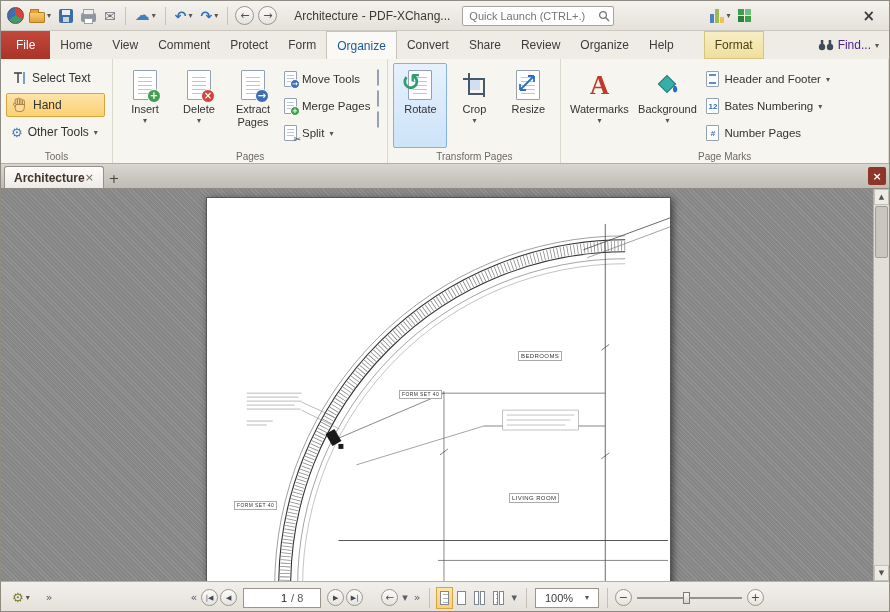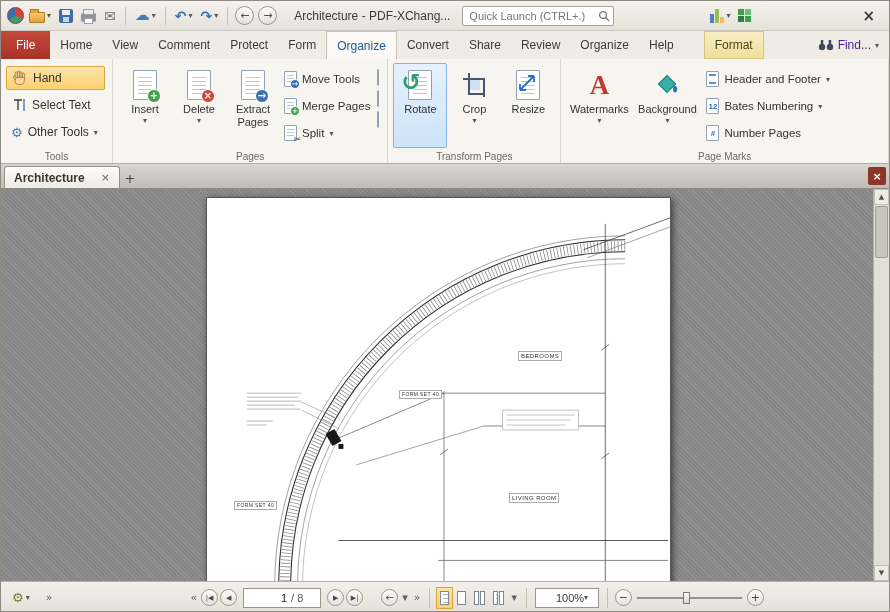--- a/index.html
+++ b/index.html
@@ -102,21 +102,21 @@
   .mini-glyph { position: absolute; right: -5px; bottom: -4px; font-size: 9px; line-height: 1; color: #444; }
   .rot-glyph { position: absolute; left: -7px; top: 2px; font-size: 23px; color: #2f9e6e; font-weight: bold; }
   .wm-a { font-size: 27px; line-height: 1; color: #c0392b; font-weight: bold; font-family: "Liberation Serif", serif; }
   .hf-bar { position: absolute; left: 2px; right: 2px; height: 2px; background: #5b8ecf; }
   .hf-bar.top { top: 2px; } .hf-bar.bot { bottom: 2px; }
   .num-glyph { position: absolute; inset: 0; display:flex; align-items:center; justify-content:center; font-size: 8px; color:#2e6fbd; font-weight: bold; }
 
   
   .tabbar { height: 25px; flex: 0 0 25px; display: flex; align-items: flex-end;
     background: linear-gradient(#d9d6d0,#bfbcb5); border-bottom: 1px solid #8f8b83; padding: 0 3px; }
-  .doc-tab { height: 22px; display: flex; align-items: center; gap: 16px; padding: 0 9px;
+  .doc-tab { height: 22px; display: flex; align-items: center; gap: 0; padding: 0 9px;
     background: linear-gradient(#fdfcfa,#ecebe7); border: 1px solid #96928a; border-bottom: none;
     border-radius: 3px 3px 0 0; font-size: 12px; color: #403429; font-weight: bold; }
   .doc-tab .tab-x { font-size: 11px; color: #6e6a61; font-weight: normal; }
   .tab-add { width: 20px; height: 20px; font-size: 13px; color: #4a463e; }
   .tabbar-close { margin-left: auto; margin-bottom: 3px; width: 18px; height: 18px;
     background: #8e352a; color: #fff; font-size: 11px; font-weight: bold; border-radius: 2px;
     display: flex; align-items: center; justify-content: center; }
 
   
   .docarea { position: relative; height: 392px; flex: 0 0 392px; overflow: hidden;
@@ -152,21 +152,21 @@
     background: #fff; border: 1px solid #9a968e; margin: 0 5px; }
   .pagebox input { width: 26px; border: none; outline: none; text-align: right; font-size: 11px; background: transparent; color:#222; }
   .pagebox .tot { color: #555; margin-left: 4px; }
   .sb-sep { width: 1px; height: 20px; background: #c4c0b8; margin: 0 6px; }
   .vbtn { height: 22px; padding: 2px 3px; border: 1px solid transparent; display: inline-flex; gap: 1px; align-items: center; }
   .vbtn.active { background: linear-gradient(#fde4a9,#fbd071); border-color: #d9a43b; }
   .vbtn i { display: inline-block; width: 9px; height: 14px; background: #fff; border: 1px solid #7e8894; }
   .vbtn i.lined { background: #fff repeating-linear-gradient(#aab4c0 0 1px, transparent 1px 4px) 2px 2px/5px 10px no-repeat; }
   .vbtn i.half { width: 5px; }
   .zoombox { display: inline-flex; align-items: center; justify-content: space-between; width: 64px; height: 20px;
-    background: #fff; border: 1px solid #9a968e; padding: 0 20px; margin: 0 2px; }
+    background: #fff; border: 1px solid #9a968e; padding: 0 9px; margin: 0 2px; }
   .slider { position: relative; width: 105px; height: 16px; margin: 0 4px; }
   .slider .track { position: absolute; left: 0; right: 0; top: 7px; height: 2px; background: #97938b; }
   .slider .thumb { position: absolute; left: 46px; top: 2px; width: 7px; height: 12px;
     background: linear-gradient(#fcfbf9,#d6d3cc); border: 1px solid #7e7a72; }
 </style>
 </head>
 <body>
 
 <div id="app">
 
@@ -254,39 +254,39 @@
       </svg>
       <button style="font-size:12px;color:#4c1d95;">Find...</button>
       <span class="ddv">▾</span>
     </div>
   </div>
 
   <div class="ribbon">
 
     <div class="rgroup" style="width:112px;">
       <div class="tools-col">
+        <button class="tool-row">
+          <svg width="16" height="16">
+            <path d="M3 3 h8 M7 3 v10" stroke="#3a3a3a" stroke-width="1.4" fill="none"></path>
+            <line x1="13" y1="2" x2="13" y2="14" stroke="#2e6fbd" stroke-width="1.3"></line>
+          </svg>
+          <span>Select Text</span>
+        </button>
         <button class="tool-row hl">
           <svg width="17" height="17" viewBox="0 0 17 17">
             <g fill="#fcd9a0" stroke="#9a7434" stroke-width="0.8">
               <rect x="4.2" y="1.8" width="2.1" height="7" rx="1"></rect>
                 <rect x="6.6" y="1" width="2.1" height="8" rx="1"></rect>
               <rect x="9" y="1.8" width="2.1" height="7" rx="1"></rect>
                 <rect x="11.4" y="3" width="2" height="6" rx="1"></rect>
               <path d="M4.2 7 L4.2 11.5 Q4.2 14.5 7.5 14.5 L10 14.5 Q13.4 14.5 13.4 10.5 L13.4 7.5 L4.2 7.5 Z"></path>
               <path d="M4.4 9.5 Q1.6 8 2.6 6.4 Q3.5 5.2 5.2 7.2 Z"></path>
             </g>
           </svg>
           <span>Hand</span>
-        </button>
-        <button class="tool-row">
-          <svg width="16" height="16">
-            <path d="M3 3 h8 M7 3 v10" stroke="#3a3a3a" stroke-width="1.4" fill="none"></path>
-            <line x1="13" y1="2" x2="13" y2="14" stroke="#2e6fbd" stroke-width="1.3"></line>
-          </svg>
-          <span>Select Text</span>
         </button>
         <button class="tool-row">
           <span class="glyph" style="font-size:13px;color:#4a7ab5;line-height:1;">⚙</span>
           <span>Other Tools</span>
           <span class="ddv">▾</span>
         </button>
       </div>
       <span class="rgroup-label">Tools</span>
     </div>
 

